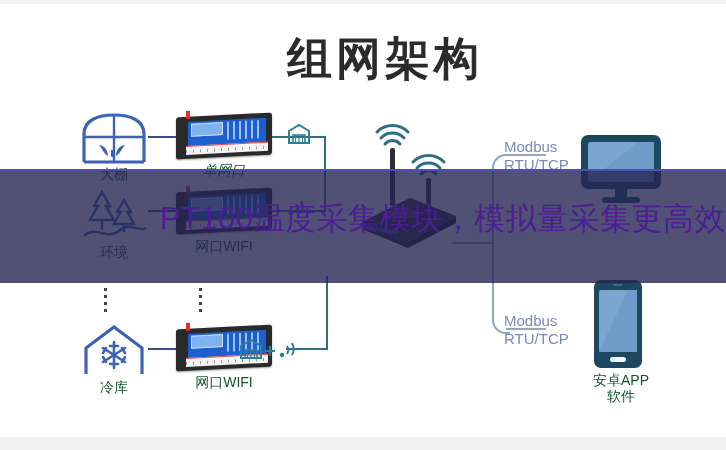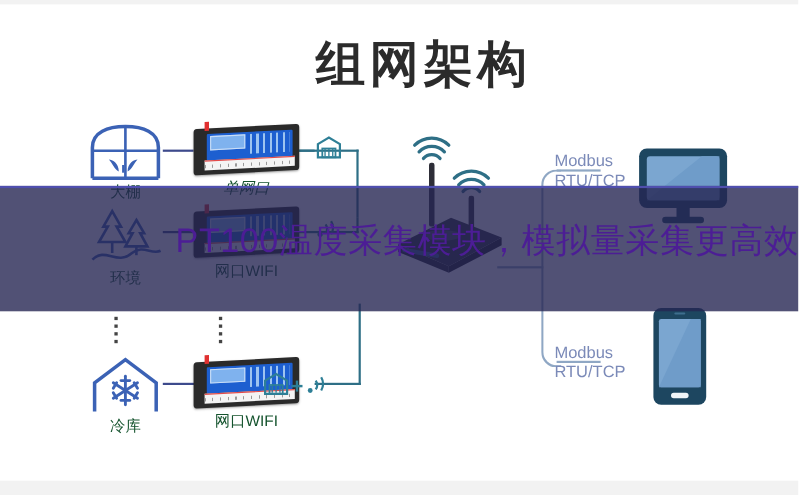--- a/index.html
+++ b/index.html
@@ -361,20 +361,24 @@
 
     <div class="node" style="left:592px; top:178px;">
       <svg width="52" height="92" viewBox="0 0 52 92">
         <rect x="2" y="2" width="48" height="88" rx="7" fill="#1d4660"></rect>
         <rect x="7" y="12" width="38" height="62" rx="2" fill="#7ba6d0"></rect>
         <path d="M7 74 L36 12 L45 12 L45 74 Z" fill="#6f9cc9"></path>
         <rect x="18" y="79" width="16" height="5" rx="2.5" fill="#f0f4f8"></rect>
         <rect x="21" y="6" width="10" height="2" rx="1" fill="#3e6e8e"></rect>
       </svg>
     </div>
+    <div class="label cn" style="left:562px; top:272px; width:118px;">
+      <span>安卓APP</span><br>
+      <span>软件</span>
+    </div>
 
   </div>
 
   <div class="banner">
     <div class="banner-text">PT100温度采集模块，模拟量采集更高效</div>
   </div>
 
   <div class="bottomstrip"></div>
 
 </div>

